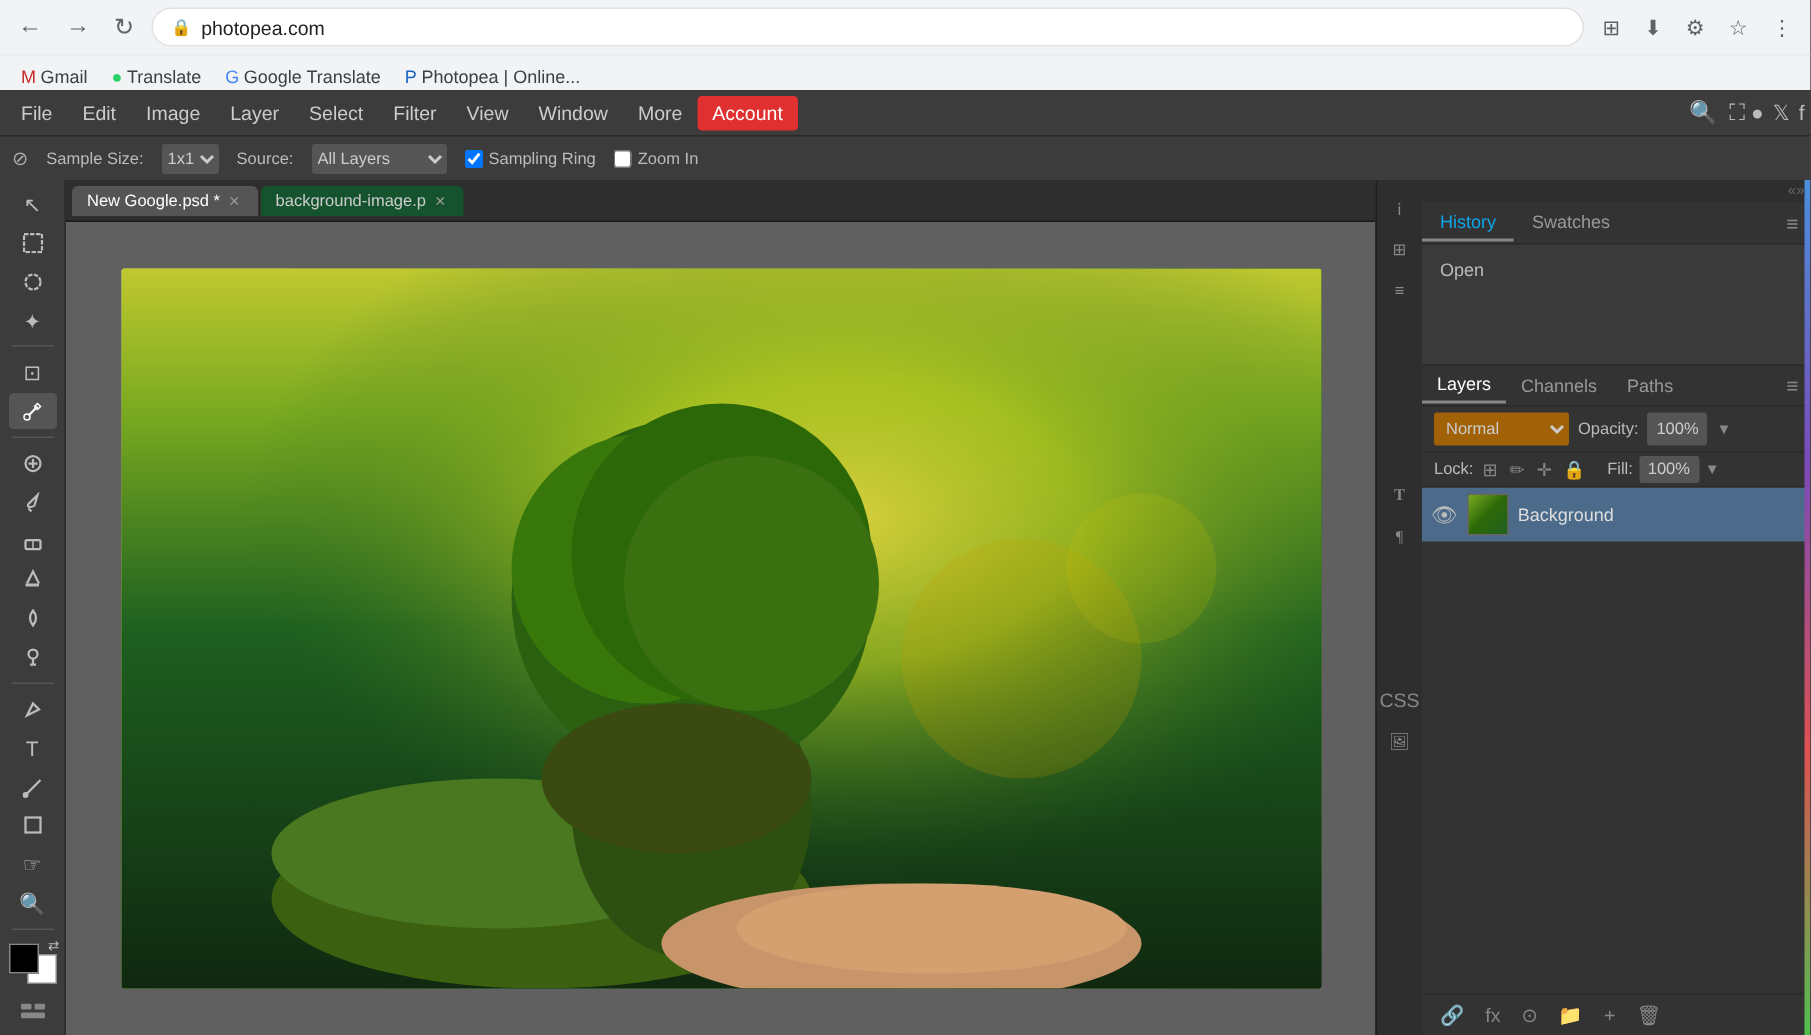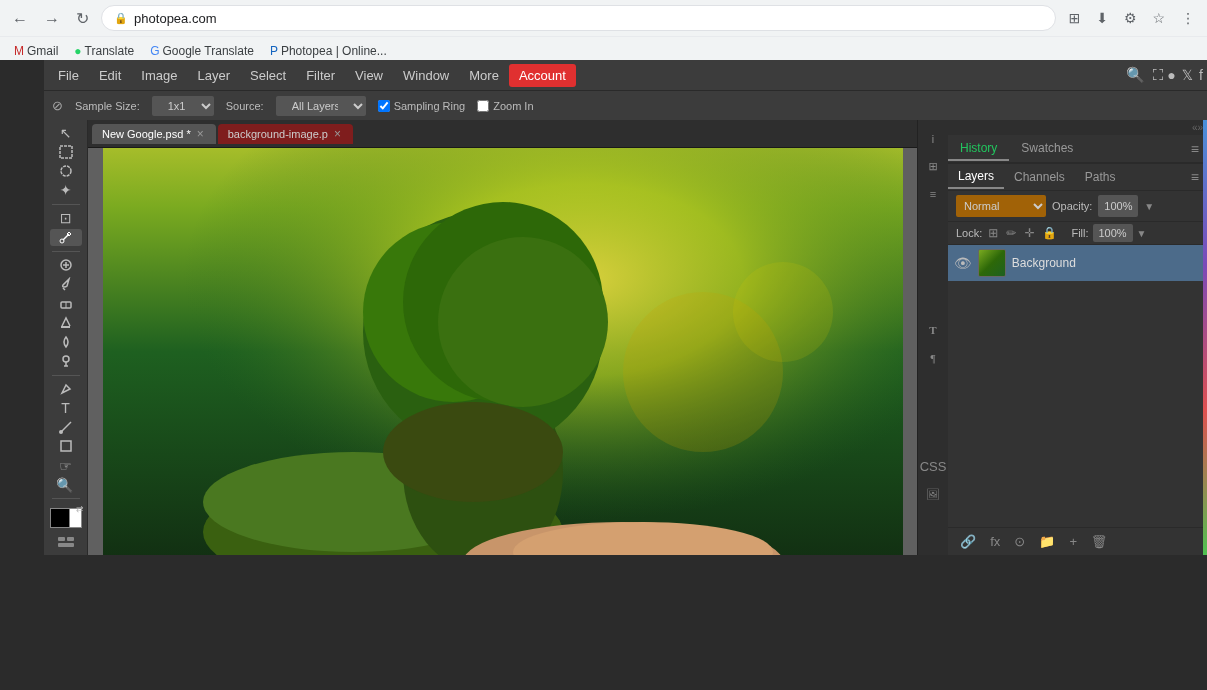--- a/index.html
+++ b/index.html
@@ -10,77 +10,77 @@
     .browser-toolbar { display: flex; align-items: center; padding: 6px 8px; gap: 8px; height: 36px; }
     .nav-btn { background: none; border: none; cursor: pointer; font-size: 16px; color: #5f6368; padding: 4px; border-radius: 50%; }
     .address-bar { flex: 1; background: #fff; border: 1px solid #dfe1e5; border-radius: 20px; height: 26px; display: flex; align-items: center; padding: 0 12px; font-size: 13px; color: #202124; }
     .address-bar .lock-icon { color: #5f6368; margin-right: 6px; font-size: 11px; }
     .browser-action-btn { background: none; border: none; cursor: pointer; font-size: 14px; color: #5f6368; padding: 4px; }
 
     .bookmarks-bar { display: flex; align-items: center; padding: 2px 8px; gap: 4px; height: 28px; border-top: 1px solid #e8eaed; overflow: hidden; }
     .bookmark-item { display: flex; align-items: center; gap: 3px; padding: 2px 6px; border-radius: 4px; cursor: pointer; white-space: nowrap; font-size: 12px; color: #3c4043; }
 
     
-    .app { display: flex; flex-direction: column; height: 495px; margin-left: 44px; }
+    .app { display: flex; flex-direction: column; height: 630px; }
 
     
     .menu-bar { background: #3c3c3c; display: flex; align-items: center; height: 30px; padding: 0 4px; }
     .menu-item { padding: 4px 10px; cursor: pointer; border-radius: 3px; font-size: 13px; color: #ccc; }
     .menu-item.active { background: #e03030; color: #fff; }
     .menu-spacer { flex: 1; }
     .menu-right { display: flex; align-items: center; gap: 8px; }
     .menu-right-item { font-size: 12px; color: #bbb; cursor: pointer; padding: 2px 6px; }
     .menu-icon-btn { background: none; border: none; cursor: pointer; color: #bbb; font-size: 14px; padding: 2px 4px; }
     .social-icons { display: flex; gap: 6px; }
     .social-icon { font-size: 14px; color: #bbb; cursor: pointer; }
 
     
     .options-bar { background: #3c3c3c; display: flex; align-items: center; height: 30px; padding: 0 8px; gap: 12px; border-top: 1px solid #2a2a2a; }
     .options-label { font-size: 11px; color: #bbb; }
-    .options-select { background: #555; border: none; color: #ccc; font-size: 11px; padding: 2px 12px; border-radius: 2px; height: 20px; }
+    .options-select { background: #555; border: none; color: #ccc; font-size: 11px; padding: 2px 0; border-radius: 2px; height: 20px; }
     .options-checkbox { display: flex; align-items: center; gap: 4px; font-size: 11px; color: #bbb; }
     .options-checkbox input { width: 12px; height: 12px; }
 
     
     .main-area { display: flex; flex: 1; overflow: hidden; }
 
     
     .left-toolbar { width: 44px; background: #3c3c3c; display: flex; flex-direction: column; align-items: center; padding: 4px 0; gap: 2px; border-right: 1px solid #2a2a2a; }
     .tool-btn { width: 32px; height: 28px; background: none; border: none; cursor: pointer; display: flex; align-items: center; justify-content: center; border-radius: 3px; color: #bbb; font-size: 14px; position: relative; }
     .tool-btn.active { background: #555; color: #fff; }
     .tool-separator { width: 28px; height: 1px; background: #555; margin: 3px 0; }
     .color-swatch { width: 32px; height: 32px; position: relative; margin-top: 4px; cursor: pointer; }
     .color-fg { width: 20px; height: 20px; background: #000; position: absolute; top: 0; left: 0; border: 1px solid #888; }
     .color-bg { width: 20px; height: 20px; background: #fff; position: absolute; bottom: 0; right: 0; border: 1px solid #888; }
     .swap-icon { position: absolute; top: -2px; right: -2px; font-size: 10px; color: #bbb; }
 
     
     .canvas-area { flex: 1; display: flex; flex-direction: column; overflow: hidden; }
     .tab-bar { background: #2e2e2e; display: flex; align-items: center; height: 28px; padding: 0 4px; border-bottom: 1px solid #1a1a1a; }
-    .tab { display: flex; align-items: center; gap: 4px; padding: 4px 10px; background: #7f1d1d; border-radius: 4px 4px 0 0; cursor: pointer; font-size: 11px; color: #ccc; margin-right: 2px; }
+    .tab { display: flex; align-items: center; gap: 4px; padding: 4px 10px; background: #14532d; border-radius: 4px 4px 0 0; cursor: pointer; font-size: 11px; color: #ccc; margin-right: 2px; }
     .tab.active { background: #555; color: #fff; }
     .tab-close { background: none; border: none; cursor: pointer; color: #999; font-size: 12px; line-height: 1; padding: 0 2px; }
 
     .canvas-container { flex: 1; background: #606060; display: flex; align-items: center; justify-content: center; overflow: hidden; position: relative; }
     .canvas-image { width: 800px; height: 480px; background: linear-gradient(135deg, #c8d95e 0%, #8db520 20%, #4a8c10 40%, #1e5c1e 60%, #2d6b1e 80%, #1a3a10 100%); border-radius: 2px; position: relative; overflow: hidden; }
     .canvas-image-inner { width: 100%; height: 100%; background:
       radial-gradient(ellipse at 60% 30%, rgba(255,255,200,0.6) 0%, transparent 50%),
       radial-gradient(ellipse at 80% 60%, rgba(200,180,0,0.4) 0%, transparent 40%),
       radial-gradient(ellipse at 20% 50%, rgba(0,100,0,0.5) 0%, transparent 50%),
       linear-gradient(180deg, #c8d44a 0%, #8ab530 15%, #4a8c10 30%, #1e5c1e 55%, #1a3a10 100%);
       position: relative; display: flex; align-items: center; justify-content: center; }
     .watermark { position: absolute; top: 50%; left: 50%; transform: translate(-50%, -50%); font-size: 28px; color: rgba(255,255,255,0.15); font-style: italic; font-weight: bold; white-space: nowrap; letter-spacing: 4px; pointer-events: none; }
     .panel-icon-btn { width: 24px; height: 24px; background: none; border: none; cursor: pointer; color: #888; font-size: 11px; display: flex; align-items: center; justify-content: center; border-radius: 2px; }
     .panel-sidebar { width: 30px; background: #2e2e2e; display: flex; flex-direction: column; align-items: center; padding: 6px 0; gap: 4px; }
 
     
     .history-panel { background: #3a3a3a; flex: 0 0 auto; }
     .panel-tab-bar { display: flex; align-items: center; background: #333; border-bottom: 1px solid #2a2a2a; height: 28px; }
     .panel-tab { padding: 4px 12px; font-size: 12px; color: #999; cursor: pointer; border-bottom: 2px solid transparent; }
-    .panel-tab.active { color: #22c55e; border-bottom: 2px solid #888; }
+    .panel-tab.active { color: #0ea5e9; border-bottom: 2px solid #888; }
     .panel-menu-btn { margin-left: auto; background: none; border: none; cursor: pointer; color: #888; font-size: 14px; padding: 4px 8px; }
     .history-content { padding: 8px 12px; min-height: 80px; }
     .history-item { font-size: 12px; color: #bbb; padding: 2px 0; cursor: pointer; }
 
     
     .layers-panel { flex: 1; display: flex; flex-direction: column; }
     .layers-tab-bar { display: flex; align-items: center; background: #333; border-bottom: 1px solid #2a2a2a; border-top: 1px solid #2a2a2a; height: 28px; }
     .layers-tab { padding: 4px 10px; font-size: 12px; color: #999; cursor: pointer; }
     .layers-tab.active { color: #fff; border-bottom: 2px solid #888; }
     .layers-controls { padding: 4px 8px; display: flex; align-items: center; gap: 6px; border-bottom: 1px solid #2a2a2a; }
@@ -366,20 +366,23 @@
           <button style="background:none;border:none;color:#666;cursor:pointer;font-size:10px;">«</button>
           <button style="background:none;border:none;color:#666;cursor:pointer;font-size:10px;">»</button>
         </div>
 
         <div class="history-panel">
           <div class="panel-tab-bar">
             <div class="panel-tab active">History</div>
             <div class="panel-tab">Swatches</div>
             <button class="panel-menu-btn">≡</button>
           </div>
+          <div class="history-content">
+            <div class="history-item">Open</div>
+          </div>
         </div>
 
         <div class="layers-panel">
           <div class="layers-tab-bar">
             <div class="layers-tab active">Layers</div>
             <div class="layers-tab">Channels</div>
             <div class="layers-tab">Paths</div>
             <button class="panel-menu-btn">≡</button>
           </div>
           <div class="layers-controls">

